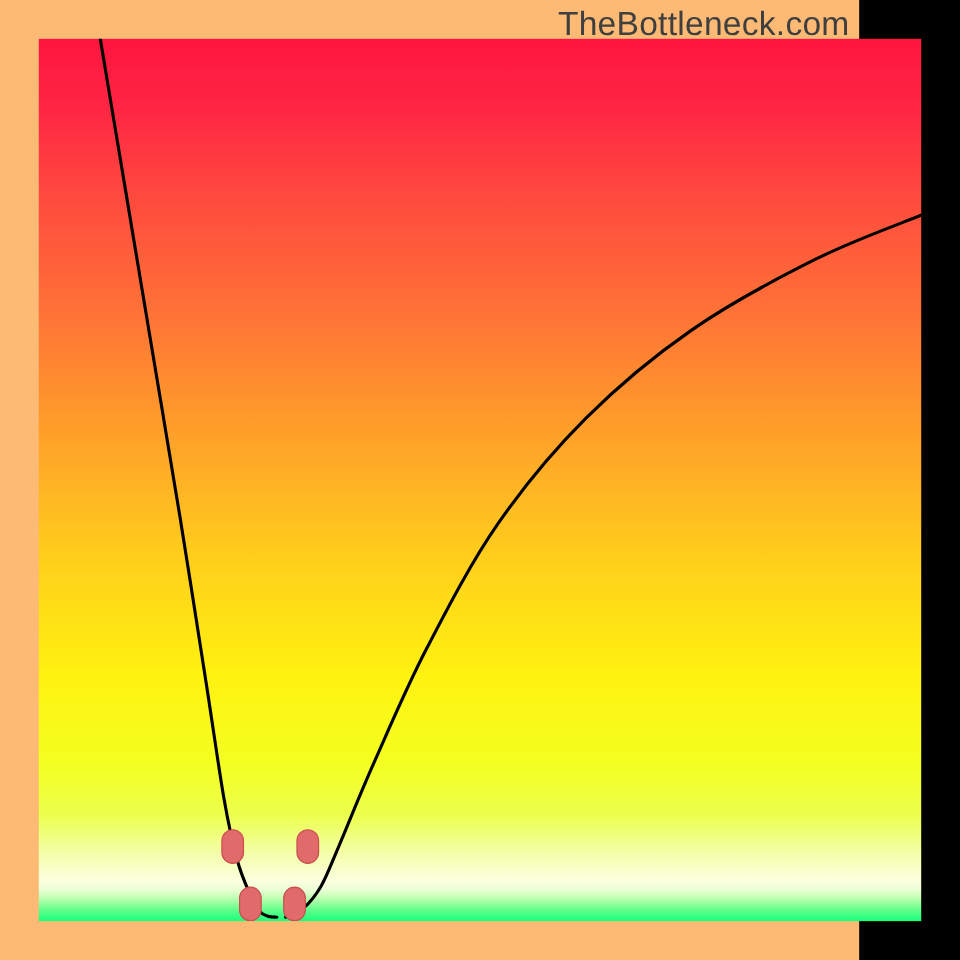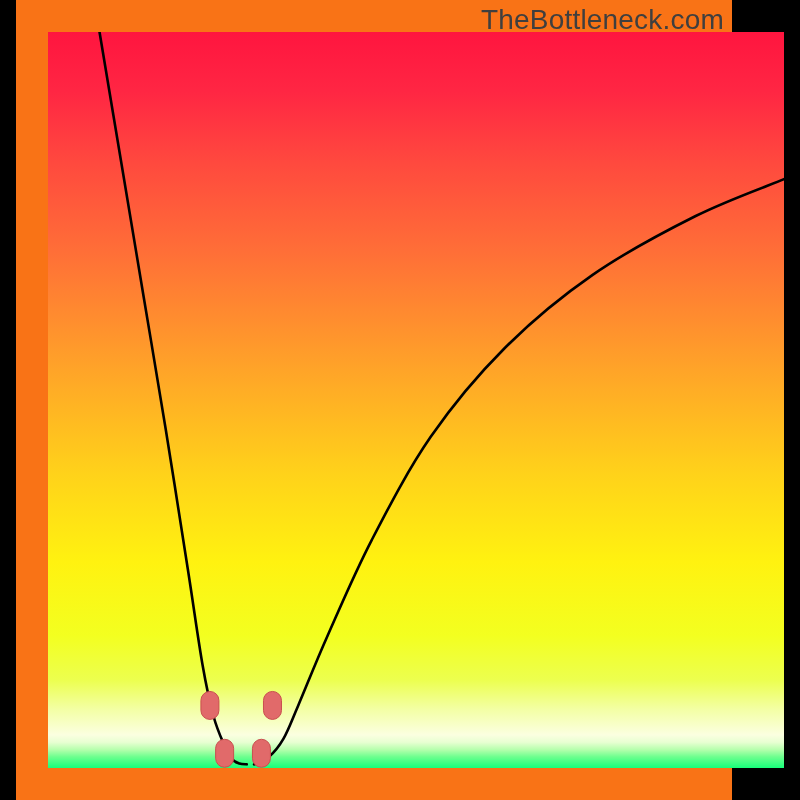--- a/index.html
+++ b/index.html
@@ -6,25 +6,25 @@
     margin: 0;
     padding: 0;
     width: 800px;
     height: 800px;
     overflow: hidden;
     background: #000;
     font-family: Arial, Helvetica, sans-serif;
   }
   .frame {
     position: absolute;
-    left: 16px;
+    left: 0;
     top: 0;
     width: 716px;
     height: 800px;
-    background: #f97316;
+    background: #fdba74;
   }
   .plot {
     position: absolute;
     left: 32px;
     top: 32px;
     width: 736px;
     height: 736px;
     overflow: hidden;
   }
   .watermark {

